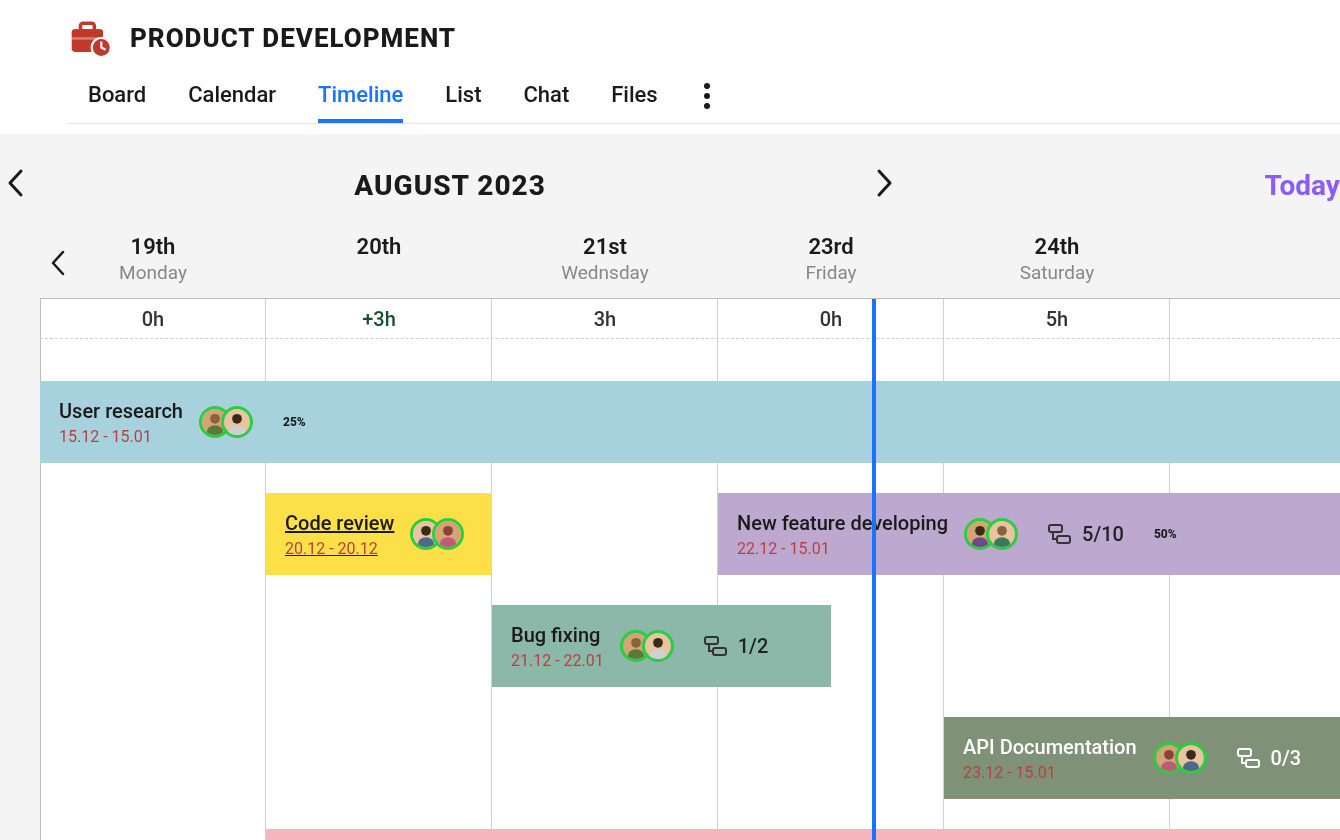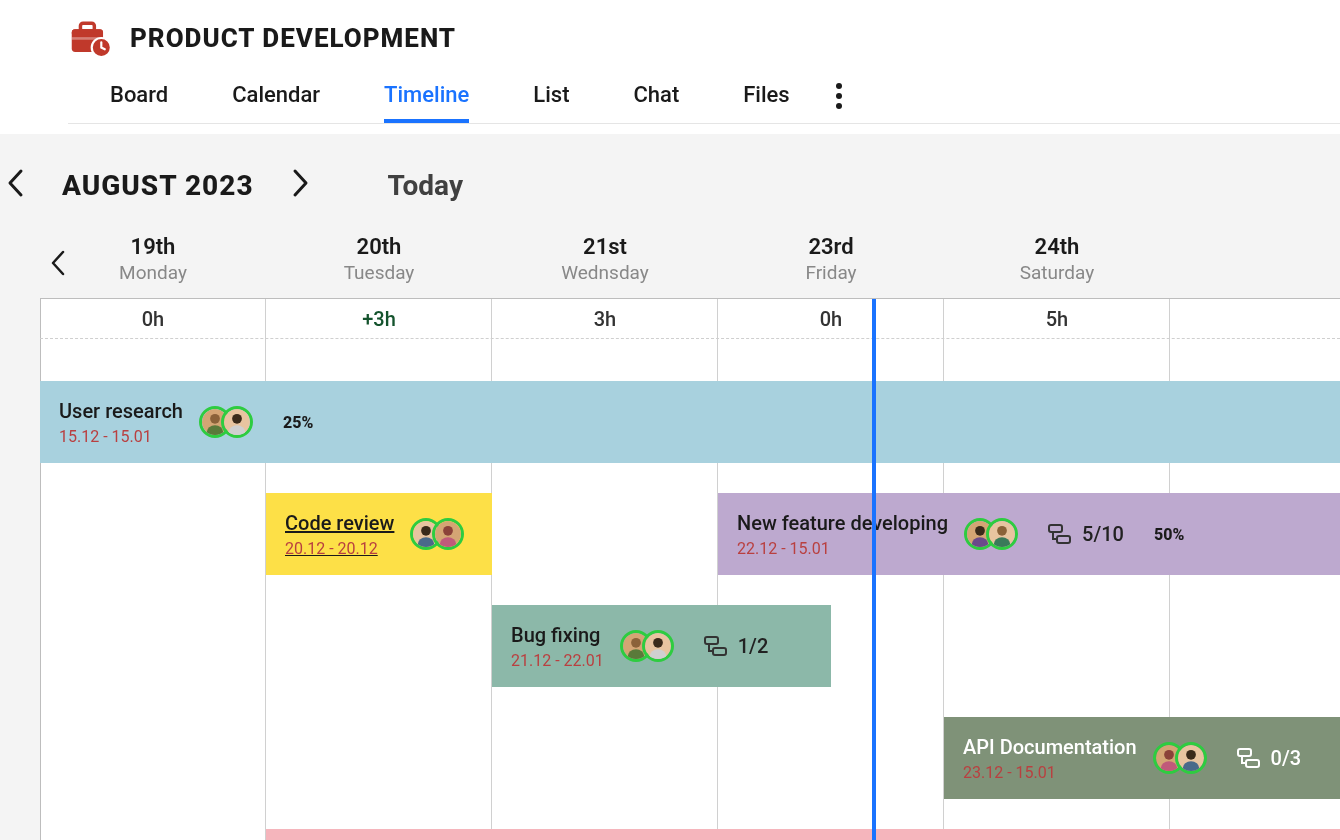--- a/index.html
+++ b/index.html
@@ -4,30 +4,30 @@
   <style>
     * { margin: 0; padding: 0; box-sizing: border-box; }
     body { font-family: -apple-system, BlinkMacSystemFont, 'Segoe UI', Roboto, Helvetica, Arial, sans-serif; background: #fff; color: #1a1a1a; width: 1340px; height: 840px; overflow: hidden; }
     
     .header { padding: 18px 0 10px 68px; }
     .title-row { display: flex; align-items: center; gap: 18px; }
     .logo-wrap { position: relative; width: 44px; height: 40px; }
     .project-title { font-size: 26px; font-weight: 800; letter-spacing: 1px; }
     
     .tabs { display: flex; gap: 42px; margin-top: 24px; padding-left: 20px; align-items: center; border-bottom: 1px solid #e5e5e5; padding-bottom: 0; }
-    .tab { font-size: 22px; font-weight: 500; color: #1a1a1a; padding-bottom: 12px; cursor: pointer; border-bottom: 4px solid transparent; margin-left: 22px; }
+    .tab { font-size: 22px; font-weight: 500; color: #1a1a1a; padding-bottom: 12px; cursor: pointer; border-bottom: 4px solid transparent; }
     .tab.active { color: #1a73ff; border-bottom: 4px solid #1a73ff; }
     .tab-more { width: 6px; display: flex; flex-direction: column; gap: 4px; padding-bottom: 14px; cursor: pointer; margin-left: 4px; }
     .tab-more span { width: 6px; height: 6px; border-radius: 50%; background: #1a1a1a; }
     
     .timeline-area { background: #f4f4f4; padding-top: 28px; }
-    .month-nav { display: flex; justify-content: flex-start; align-items: center; gap: 32px; margin-bottom: 26px; }
+    .month-nav { display: flex; justify-content: space-between; align-items: center; gap: 32px; margin-bottom: 26px; }
     .nav-arrow { cursor: pointer; padding: 6px; }
     .month-label { font-size: 28px; font-weight: 800; letter-spacing: 1px; }
-    .today-btn { font-size: 28px; font-weight: 700; color: #404040; cursor: pointer; margin-left: 40px; }
+    .today-btn { font-size: 28px; font-weight: 700; color: #8b5cf6; cursor: pointer; margin-left: 40px; }
     
     .day-headers { display: flex; align-items: center; position: relative; }
     .scroll-left { position: absolute; left: 50px; top: 16px; cursor: pointer; z-index: 5; }
     .day-header-grid { display: flex; width: 100%; padding-left: 40px; }
     .day-col-head { flex: 0 0 226px; text-align: center; }
     .day-col-head.first { flex: 0 0 226px; }
     .day-date { font-size: 22px; font-weight: 600; color: #1a1a1a; }
     .day-name { font-size: 19px; font-weight: 400; color: #888; margin-top: 2px; }
     .day-col-head.current .day-date, .day-col-head.current .day-name { color: #1a73ff; font-weight: 700; }
     
@@ -45,21 +45,21 @@
     
     .task-bar { position: absolute; height: 82px; display: flex; align-items: center; padding: 0 19px; z-index: 3; cursor: pointer; }
     .task-content { display: flex; flex-direction: column; gap: 4px; }
     .task-title { font-size: 20px; font-weight: 500; color: #1a1a1a; }
     .task-dates { font-size: 16px; font-weight: 400; color: #b94040; }
     .avatars { display: flex; margin-left: 16px; }
     .avatar { width: 32px; height: 32px; border-radius: 50%; border: 3px solid #2ecc40; margin-left: -10px; overflow: hidden; display: flex; }
     .avatar:first-child { margin-left: 0; }
     .avatar svg { width: 100%; height: 100%; }
     .task-extra { display: flex; align-items: center; gap: 10px; margin-left: 30px; font-size: 20px; font-weight: 500; color: #222; }
-    .task-pct { font-size: 16px; font-weight: 800; color: #1a1a1a; margin-left: 30px; }
+    .task-pct { font-size: 12px; font-weight: 800; color: #1a1a1a; margin-left: 30px; }
     
     .bar-blue { background: #a8d1de; }
     .bar-pink { background: #fde047; text-decoration: underline; }
     .bar-teal { background: #8cb8a9; }
     .bar-purple { background: #bda9cf; }
     .bar-olive { background: #7f9278; }
     .bar-olive .task-title { color: #fff; }
     .bar-pink-bottom { background: #f5b5bc; height: 26px; }
     
     .subtask-icon { display: inline-flex; }
@@ -119,21 +119,20 @@
           <path d="M13 2 L3 13 L13 24" stroke="#1a1a1a" stroke-width="2.5" fill="none" stroke-linecap="round" stroke-linejoin="round"></path>
         </svg>
     </span>
     <div class="day-header-grid">
       <div class="day-col-head first">
         <div class="day-date">19th</div>
         <div class="day-name">Monday</div>
       </div>
       <div class="day-col-head">
         <div class="day-date">20th</div>
-        <div class="day-name">Tuesday</div>
       </div>
       <div class="day-col-head">
         <div class="day-date">21st</div>
         <div class="day-name">Wednsday</div>
       </div>
       <div class="day-col-head">
         <div class="day-date">23rd</div>
         <div class="day-name">Friday</div>
       </div>
       <div class="day-col-head">

